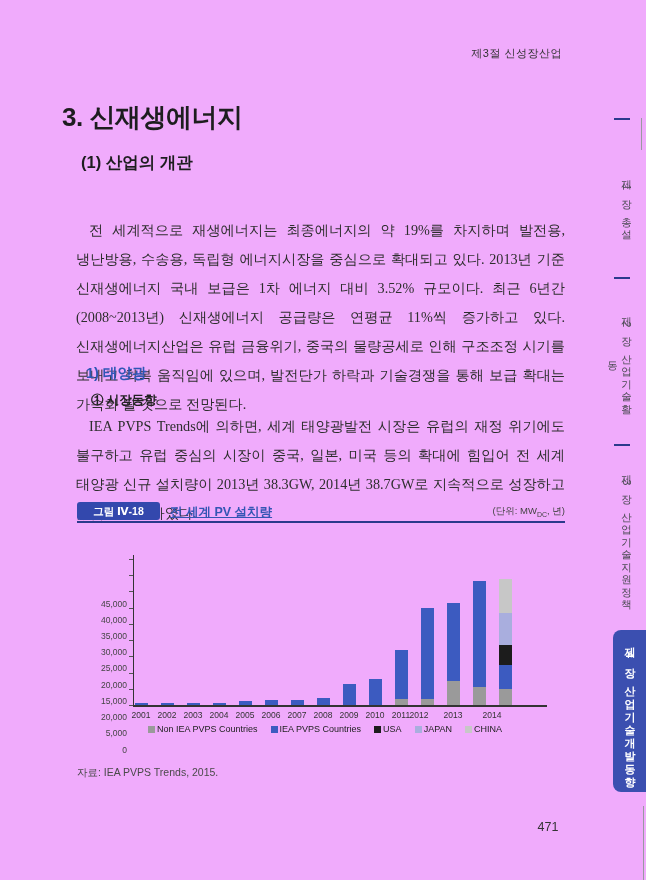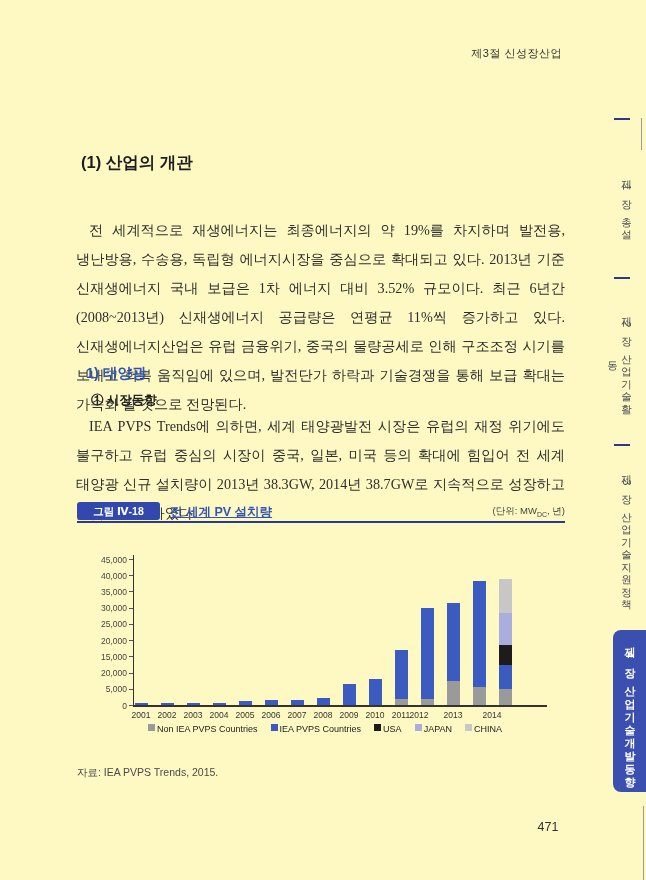--- a/index.html
+++ b/index.html
@@ -1,18 +1,18 @@
 <!DOCTYPE html>
 <html><head>
 <meta charset="utf-8">
 <style>
   * { margin:0; padding:0; box-sizing:border-box; }
   html,body { background:#fff; }
   .page {
-    position:relative; width:646px; height:880px; background:#fef9c3;
+    position:relative; width:646px; height:880px; background:#f0abfc;
     font-family:"Liberation Sans","DejaVu Sans",sans-serif; overflow:hidden;
   }
   
   .running-head { position:absolute; top:46px; left:380px; width:182px; text-align:right;
     font-size:11px; color:#333; letter-spacing:0.5px; }
   
   .side-dash { position:absolute; left:614px; width:16px; height:2px; background:#2b3a8c; }
   .side-tab { position:absolute; left:610px; width:24px; writing-mode:vertical-rl;
     font-size:10.5px; color:#4a4a52; letter-spacing:2px; text-align:center; }
   .side-tab-active { position:absolute; left:613px; width:33px; background:#3b4fb0;
@@ -34,29 +34,29 @@
   
   .fig-caption { position:absolute; left:77px; top:502px; width:488px; height:21px;
     border-bottom:2px solid #2b3a8c; }
   .fig-badge { position:absolute; left:0; top:0; width:83px; height:18px; background:#3348ad;
     border-radius:3px; color:#fff; font-size:10.5px; font-weight:bold; text-align:center; line-height:18px; }
   .fig-title { position:absolute; left:93px; top:2px; font-size:12.5px; font-weight:bold; color:#3355b4;text-decoration:underline; }
   .fig-unit { position:absolute; right:0; top:3px; font-size:9.5px; color:#444; }
   .fig-unit sub { font-size:7px; }
   
   .chart { position:absolute; left:95px; top:552px; width:460px; height:195px; }
-  .ylab { position:absolute; left:0; width:32px; text-align:right; font-size:8.5px; color:#444; }
+  .ylab { position:absolute; left:0; width:32px; text-align:right; font-size:8.5px; color:#444;margin-top:44px; }
   .ytick { position:absolute; height:1px; width:4px; background:#555; }
   .yaxis { position:absolute; left:38px; top:3px; width:1px; height:151px; background:#333; }
   .xaxis { position:absolute; left:38px; top:153px; width:414px; height:2px; background:#333; }
   .bar-seg { position:absolute; width:13px; }
   .xlab { position:absolute; top:158px; width:40px; text-align:center; font-size:8.5px; color:#333; }
   .legend { position:absolute; left:0; top:172px; width:460px; display:flex; justify-content:center;
     gap:13px; }
-  .legend-item { display:flex; gap:2px; font-size:9px; color:#222; white-space:nowrap; }
+  .legend-item { display:flex; align-items:center; gap:2px; font-size:9px; color:#222; white-space:nowrap; }
   .legend-swatch { width:7px; height:7px; display:inline-block; }
   
   .source-note { position:absolute; left:77px; top:766px; font-size:10.5px; color:#4a4a4a; }
   .page-number { position:absolute; left:530px; top:820px; width:36px; text-align:center;
     font-size:12.5px; color:#333; }
 </style>
 </head>
 <body>
 
 <div class="page">
@@ -68,20 +68,21 @@
   <div class="side-dash" style="top:277px;"></div>
   <div class="side-tab" style="top:303px; height:112px;">제2장 산업기술활동</div>
   <div class="side-dash" style="top:444px;"></div>
   <div class="side-tab" style="top:466px; height:140px;">제3장 산업기술지원정책</div>
   <div class="side-tab-active" style="top:630px; height:162px;">
     <span class="vtext">제4장 산업기술개발동향</span>
   </div>
   <div class="edge-line" style="left:641px; top:118px; height:32px;"></div>
   <div class="edge-line" style="left:643px; top:806px; height:74px;"></div>
 
+  <h1 class="doc-title">3. 신재생에너지</h1>
   <h2 class="sec-heading">(1) 산업의 개관</h2>
   <p class="body-par par1">전 세계적으로 재생에너지는 최종에너지의 약 19%를 차지하며 발전용, 냉난방용, 수송용, 독립형 에너지시장을 중심으로 확대되고 있다. 2013년 기준 신재생에너지 국내 보급은 1차 에너지 대비 3.52% 규모이다. 최근 6년간(2008~2013년) 신재생에너지 공급량은 연평균 11%씩 증가하고 있다. 신재생에너지산업은 유럽 금융위기, 중국의 물량공세로 인해 구조조정 시기를 보내고 회복 움직임에 있으며, 발전단가 하락과 기술경쟁을 통해 보급 확대는 가속화 될 것으로 전망된다.</p>
   <h3 class="sub-heading">1) 태양광</h3>
   <h4 class="sub-sub-heading">① 시장동향</h4>
   <p class="body-par par2">IEA PVPS Trends에 의하면, 세계 태양광발전 시장은 유럽의 재정 위기에도 불구하고 유럽 중심의 시장이 중국, 일본, 미국 등의 확대에 힘입어 전 세계 태양광 신규 설치량이 2013년 38.3GW, 2014년 38.7GW로 지속적으로 성장하고 있음을 보고하였다.</p>
 
   <div class="fig-caption">
     <span class="fig-badge">그림 Ⅳ-18</span>
     <span class="fig-title">전 세계 PV 설치량</span>
     <span class="fig-unit"><span>(단위: MW</span><sub>DC</sub><span>, 년)</span></span>

